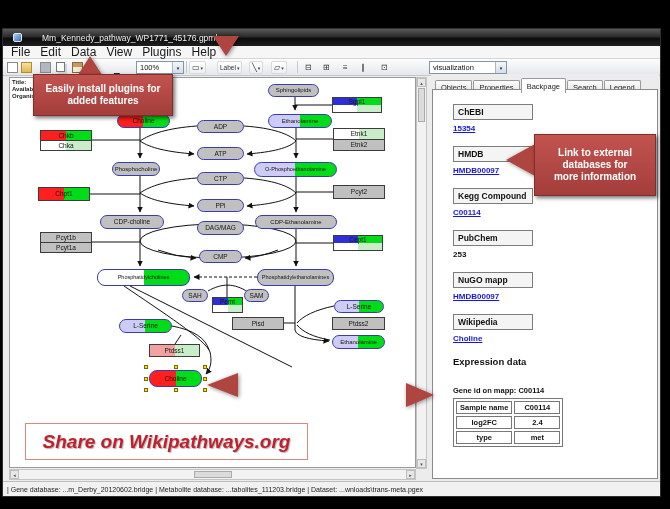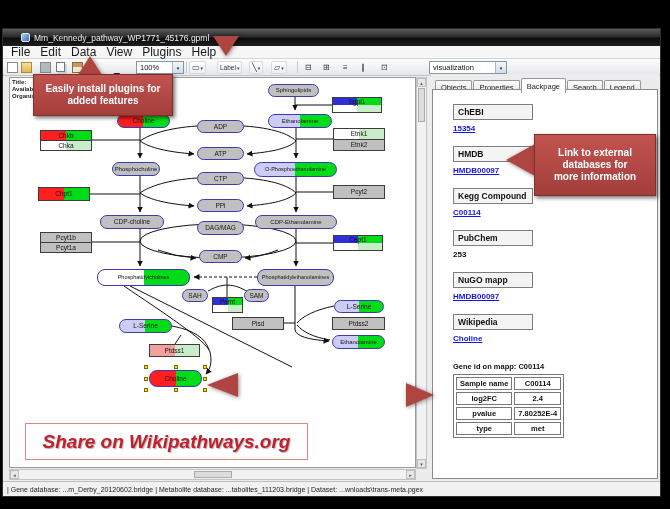--- a/index.html
+++ b/index.html
@@ -3,21 +3,21 @@
 <meta charset="utf-8">
 <style>
   html,body{margin:0;padding:0;background:#000;}
   *{box-sizing:border-box;font-family:"Liberation Sans",sans-serif;}
   #stage{position:relative;width:670px;height:509px;background:#000;overflow:hidden;}
 
   
   #win{position:absolute;left:2px;top:28px;width:659px;height:469px;background:#ececec;border:1px solid #2f2f2f;}
   #titlebar{position:absolute;left:0;top:0;width:100%;height:17px;
     background:linear-gradient(#585858 0%,#2c2c2c 45%,#0c0c0c 55%,#1e1e1e 100%);
-    color:#f0f0f0;font-size:8.5px;display:flex;align-items:center;padding-left:18px;gap:4px;}
+    color:#f0f0f0;font-size:8.5px;display:flex;align-items:center;padding-left:10px;gap:20px;}
   #win-icon{width:9px;height:9px;background:linear-gradient(135deg,#aecdf2,#3a6fb5);border:1px solid #dce6f4;border-radius:2px;}
   #menubar{position:absolute;left:0;top:17px;width:100%;height:13px;background:#f6f6f6;border-bottom:1px solid #d5d5d5;
     display:flex;align-items:center;padding-left:3px;}
   .menu-item{font-size:12px;color:#1a1a1a;padding:0 5px;}
   #toolbar{position:absolute;left:0;top:30px;width:100%;height:17px;
     background:linear-gradient(#fdfdfd,#e4e7eb);border-bottom:1px solid #c6c6c6;}
   .tb-icon{position:absolute;top:3px;width:11px;height:11px;}
   #ic-new{left:4px;background:#fff;border:1px solid #8a8a8a;}
   #ic-open{left:18px;background:linear-gradient(#f7e1a0,#e2b64d);border:1px solid #b08d2f;}
   #ic-save{left:37px;background:#b3b8bf;border:1px solid #858b93;}
@@ -377,36 +377,33 @@
             </div>
             <div class="bp-section">
               <div class="bp-header">NuGO mapp</div>
               <a class="bp-value bp-link">HMDB00097</a>
             </div>
             <div class="bp-section">
               <div class="bp-header">Wikipedia</div>
               <a class="bp-value bp-link">Choline</a>
             </div>
           </div>
+        <div id="expr-header">Expression data</div>
         <div id="gene-id">Gene id on mapp: C00114</div>
         <table id="expr-table">
           <tbody>
               <tr>
                 <td>Sample name</td>
                 <td>C00114</td>
               </tr>
               <tr>
                 <td>log2FC</td>
                 <td>2.4</td>
               </tr>
               <tr>
-                <td>pvalue</td>
-                <td>7.80252E-4</td>
-              </tr>
-              <tr>
                 <td>type</td>
                 <td>met</td>
               </tr>
             </tbody>
         </table>
       </div>
     </div>
 
     <div id="statusbar">
       <span>| Gene database: ...m_Derby_20120602.bridge | Metabolite database: ...tabolites_111203.bridge | Dataset: ...wnloads\trans-meta.pgex</span>

